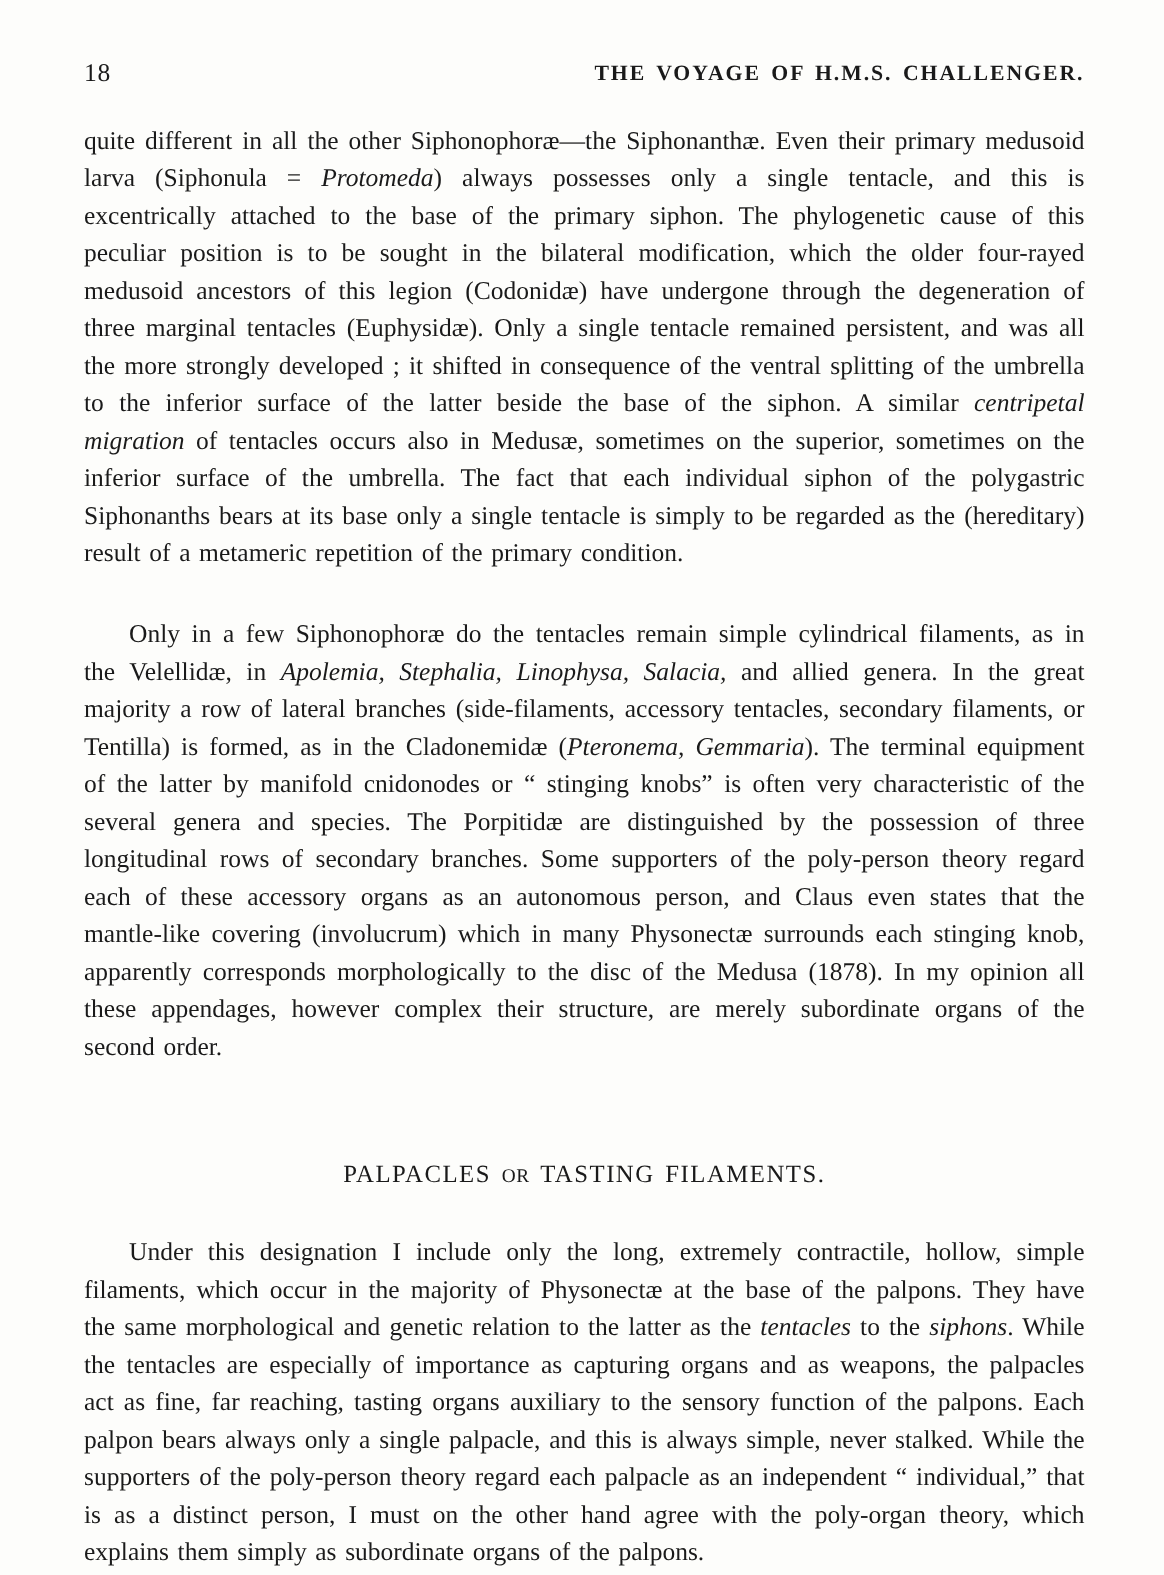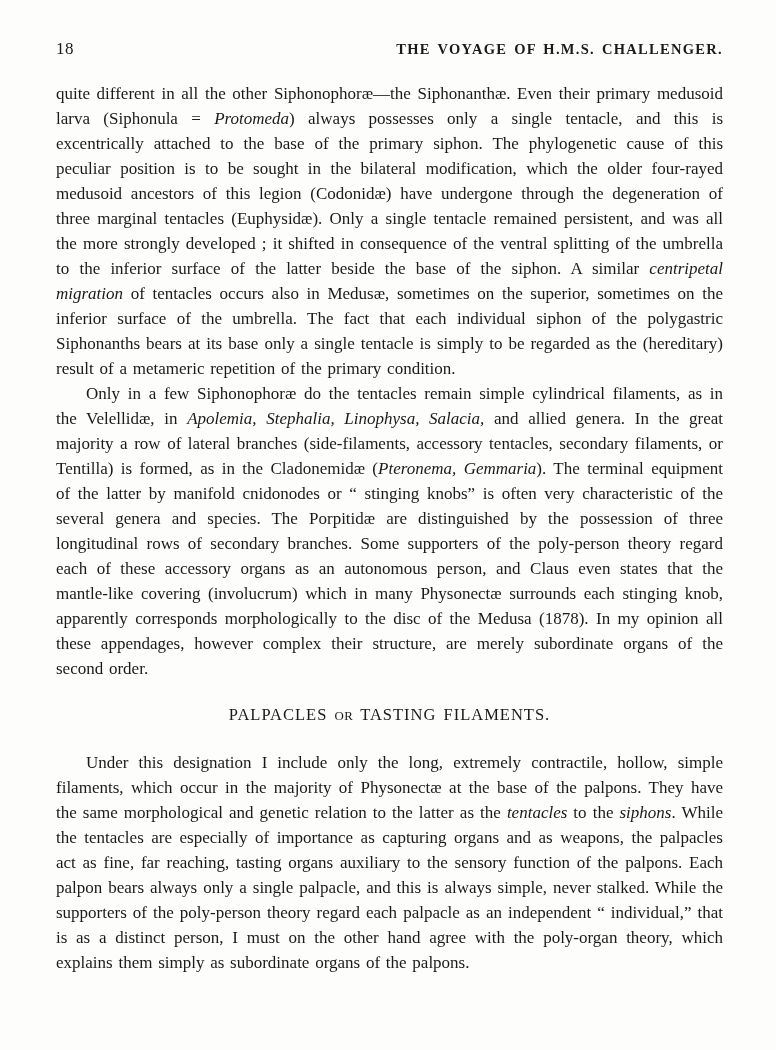--- a/index.html
+++ b/index.html
@@ -24,26 +24,26 @@
     font-family: Liberation Serif, serif;
   }
 
   .body-par {
     margin: 0;
     font-size: 17px;
     line-height: 25px;
     text-align: justify;
     word-spacing: 1.5px;
   }
-  .indent { text-indent: 30px; }
+  .indent { text-indent: 30px; margin-top: 29px; }
   .italic { font-style: italic; }
   .smallcap { font-size: 0.78em; letter-spacing: 0.5px; }
 
   .section-heading {
-    margin: 24px 0 25px 0;
+    margin: 63px 0 25px 0;
     text-align: center;
     font-size: 16.5px;
     font-weight: 400;
     letter-spacing: 1px;
     word-spacing: 2px;
   }
 </style>
 </head>
 <body>
 

